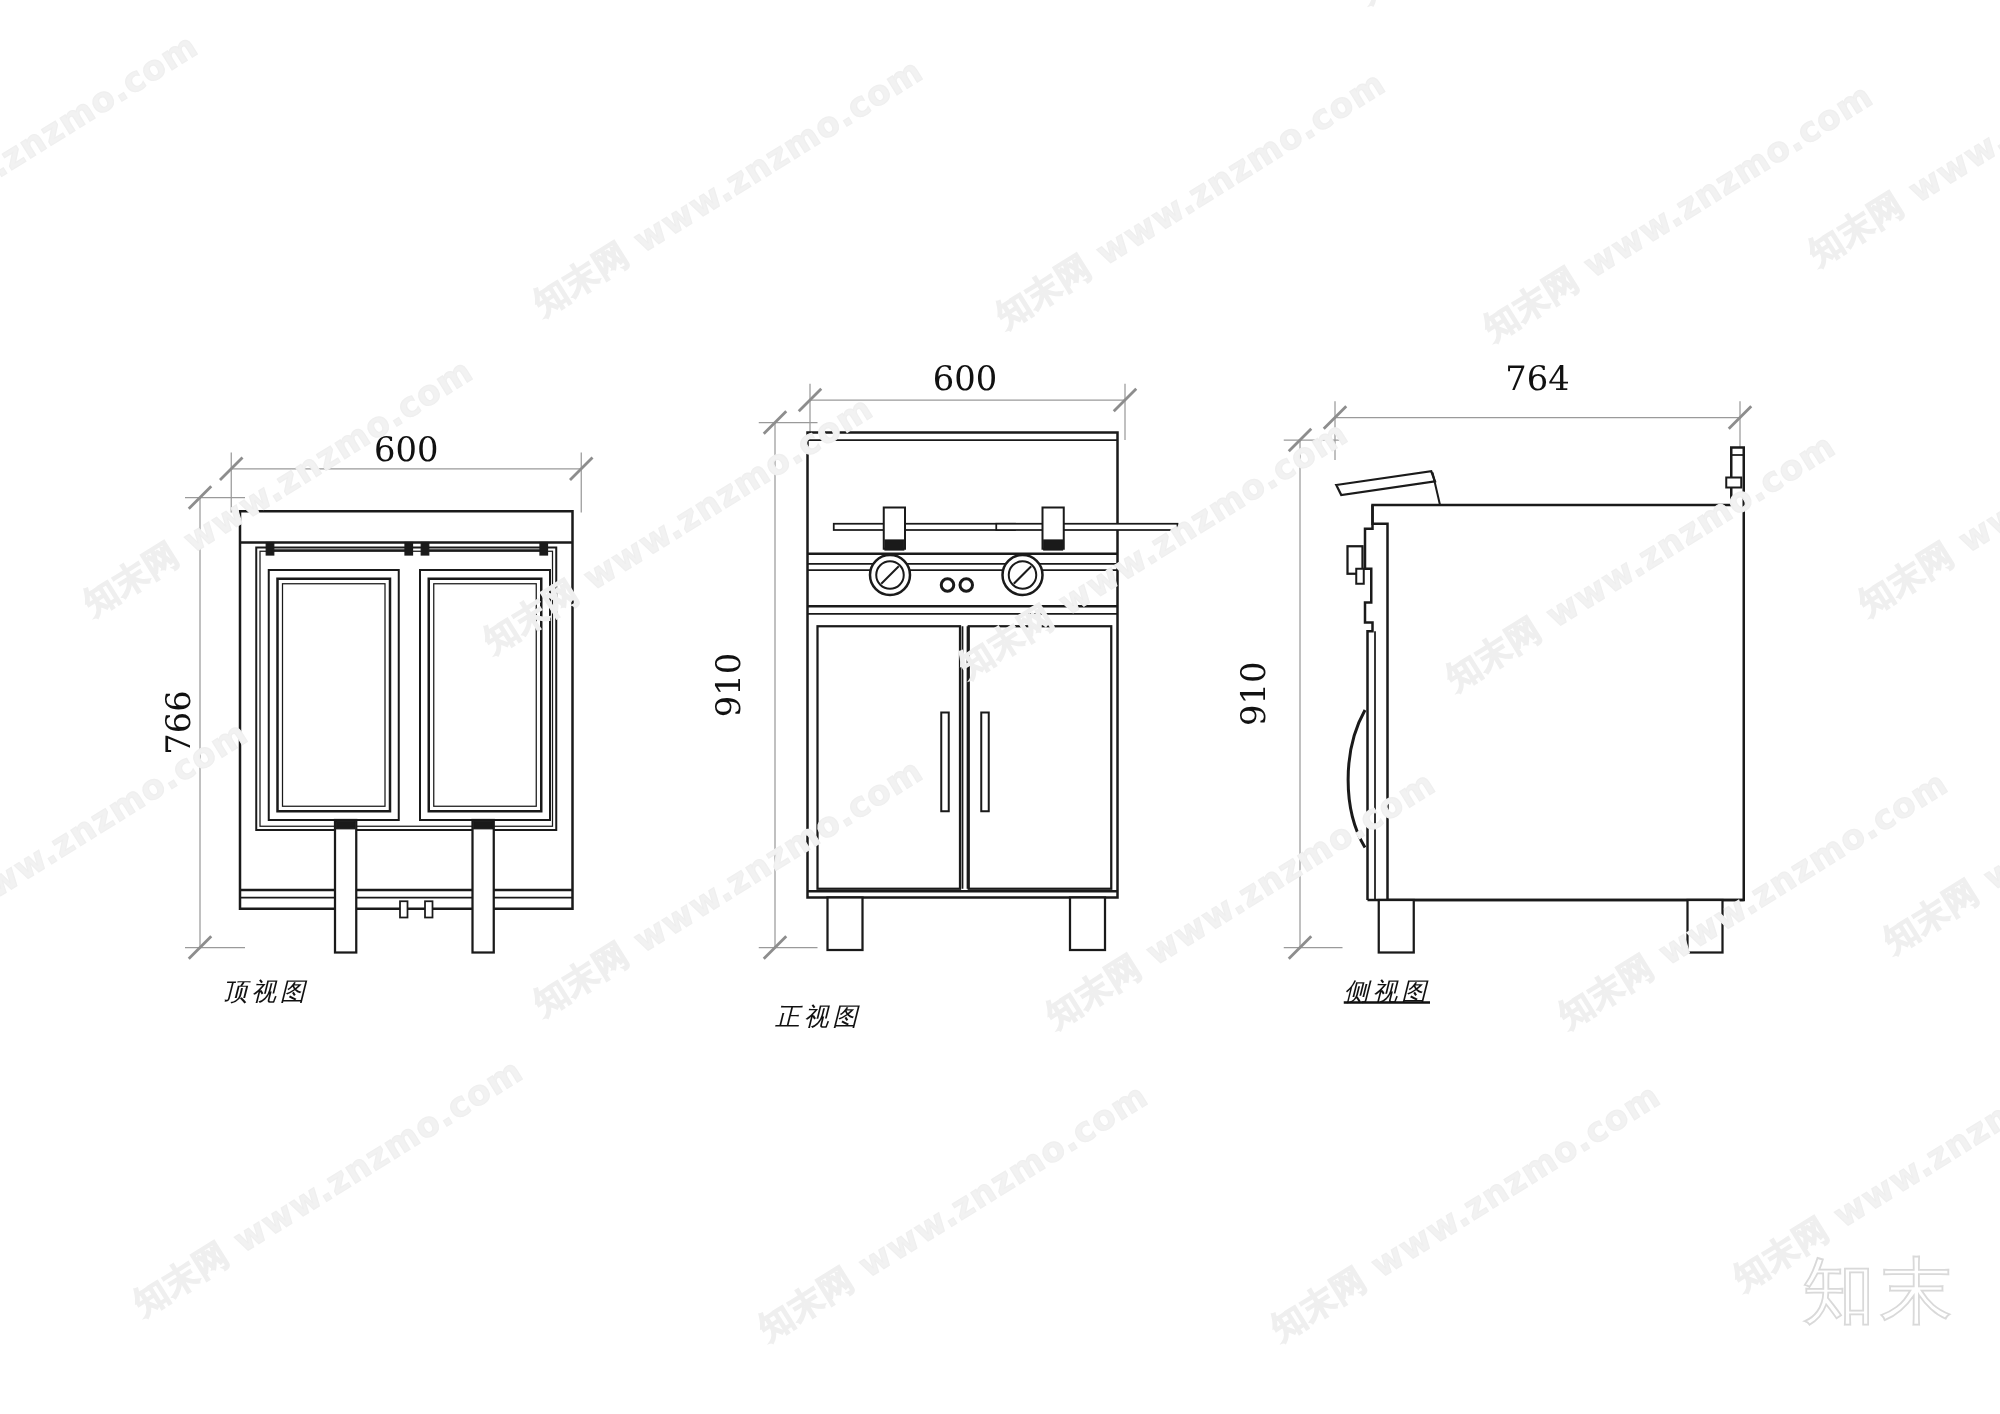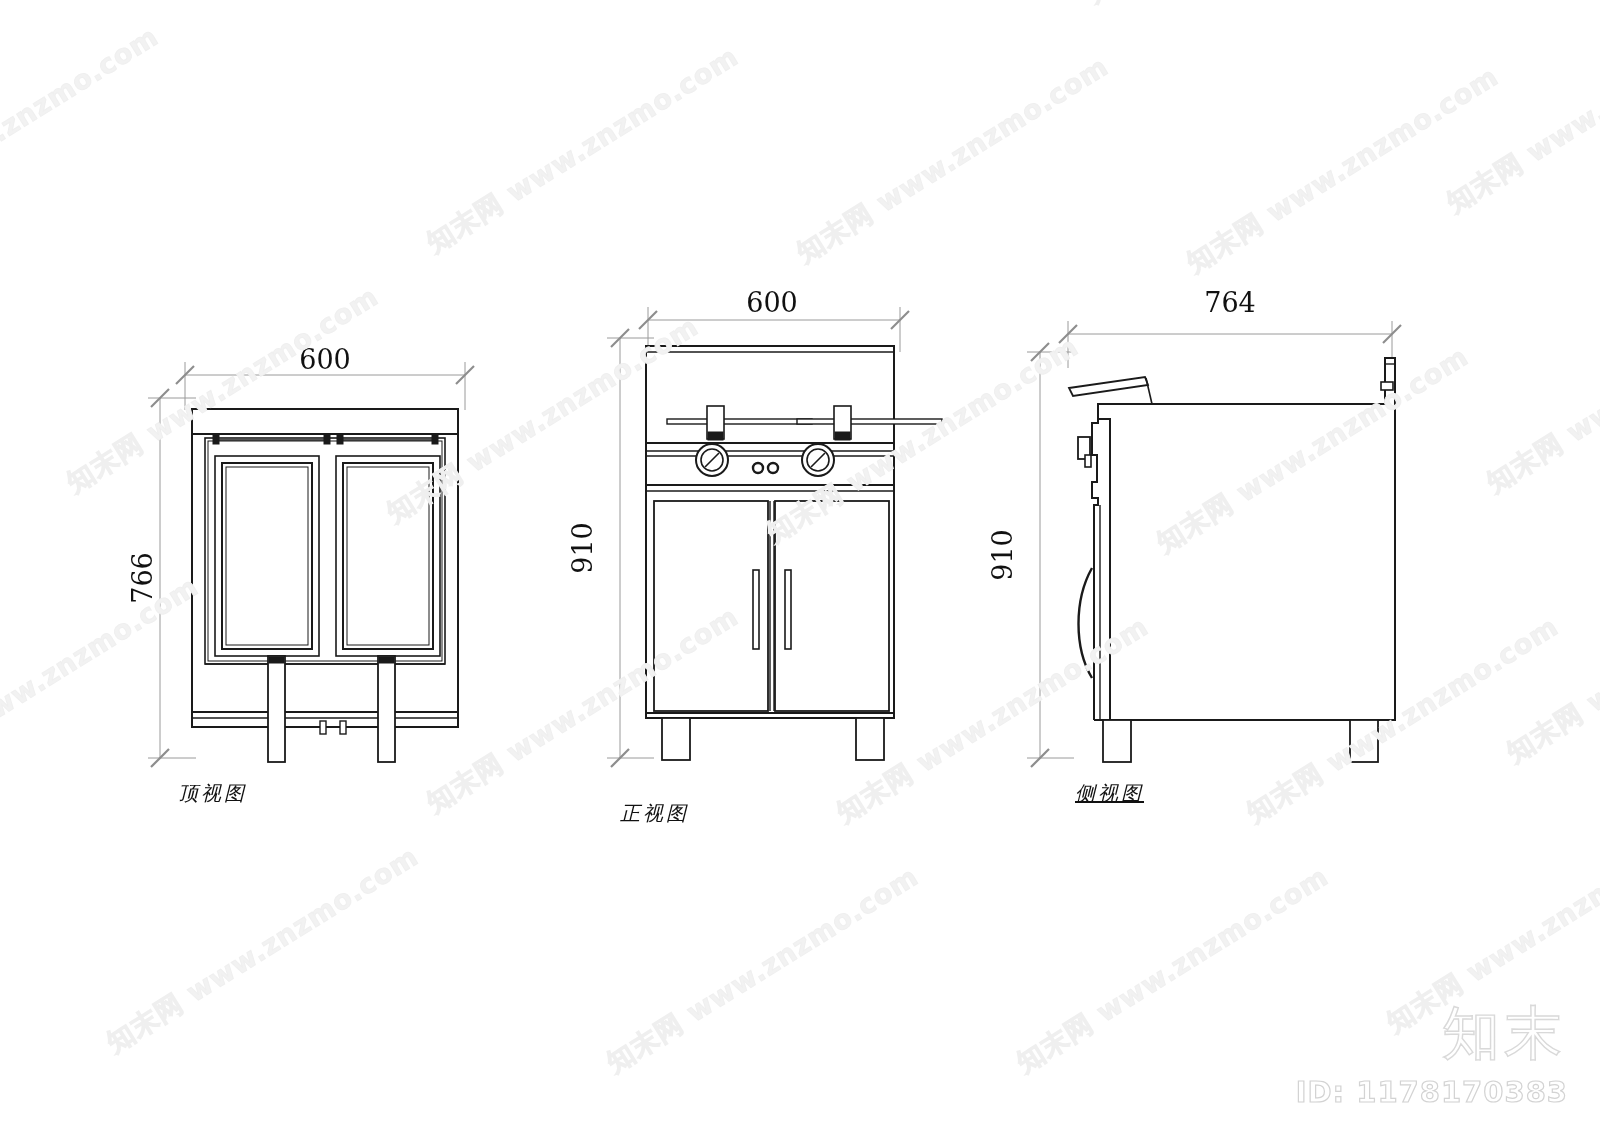--- a/index.html
+++ b/index.html
@@ -296,15 +296,14 @@
     <div class="wm" style="left:1480px;top:470px;">知末网 www.znzmo.com</div>
     <div class="wm" style="left:1500px;top:740px;">知末网 www.znzmo.com</div>
     <div class="wm" style="left:1380px;top:1010px;">知末网 www.znzmo.com</div>
   </div>
 
   <div class="view-label" id="lbl-top">顶视图</div>
   <div class="view-label" id="lbl-front">正视图</div>
   <div class="view-label" id="lbl-side">侧视图</div>
 
   <div class="brandmark">知末</div>
-  <div class="idtext">ID: 1178170383</div>
 
 </div>
 
 </body></html>

